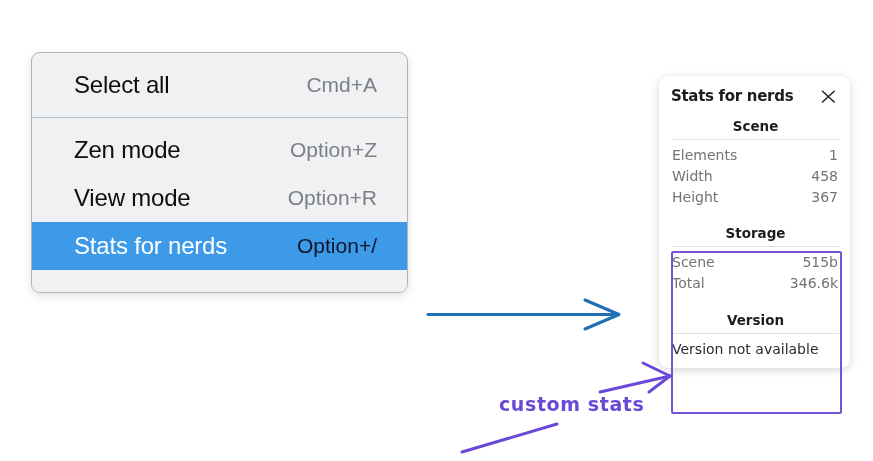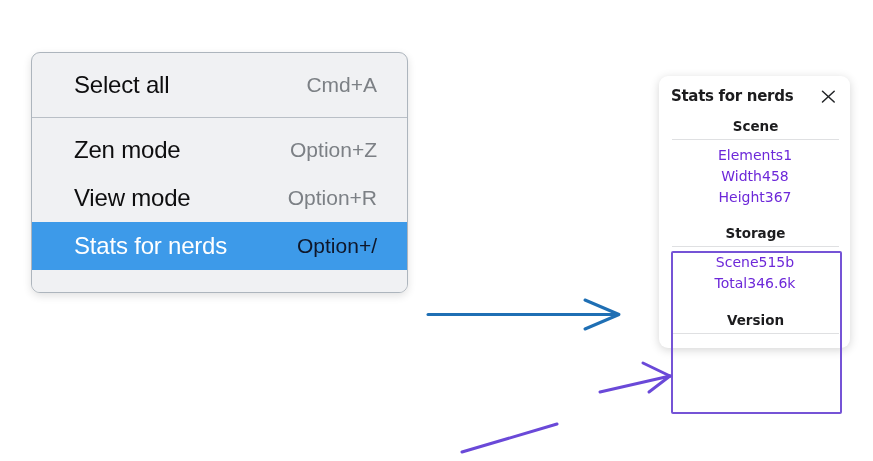--- a/index.html
+++ b/index.html
@@ -116,23 +116,23 @@
     padding: 1px 0 5px 0;
   }
   .section-rule {
     height: 1px;
     background: #dfe0e2;
     margin: 0 1px 4px 1px;
   }
   .stat-row {
     display: flex;
     align-items: baseline;
-    justify-content: center;
+    justify-content: space-between;
     font-size: 14px;
-    color: #6d28d9;
+    color: #737373;
     padding: 2.5px 2px 2.5px 1px;
   }
   .stat-row .stat-key { }
   .stat-row .stat-val { }
   .note-row {
     font-size: 14px;
     color: #2b2b2d;
     padding: 3px 2px 1px 1px;
   }
 
@@ -238,20 +238,21 @@
       </div>
       <div class="stat-row">
         <span class="stat-key">Total</span>
         <span class="stat-val">346.6k</span>
       </div>
     </div>
 
     <div style="margin-top:18px">
       <div class="section-header">Version</div>
       <div class="section-rule"></div>
+      <div class="note-row">Version not available</div>
     </div>
 
   </div>
 
   <div id="custom-stats-box"></div>
 
   <svg id="annotations" viewBox="0 0 873 461" width="873" height="461">
 
     <g>
       <line x1="428" y1="314.5" x2="614" y2="314.5" stroke="#1f6fb4" stroke-width="3" stroke-linecap="round"></line>
@@ -262,14 +263,15 @@
       <line x1="600" y1="392" x2="670" y2="376" stroke="#6a49d8" stroke-width="3" stroke-linecap="round"></line>
       <line x1="643" y1="363" x2="670" y2="376" stroke="#6a49d8" stroke-width="3" stroke-linecap="round"></line>
       <line x1="649" y1="392" x2="670" y2="376" stroke="#6a49d8" stroke-width="3" stroke-linecap="round"></line>
     </g>
 
     <g>
       <line x1="462" y1="452" x2="557" y2="424" stroke="#6a49d8" stroke-width="3" stroke-linecap="round"></line>
     </g>
   </svg>
 
+  <div id="custom-stats-label">custom stats</div>
 
 </div>
 
 </body></html>

